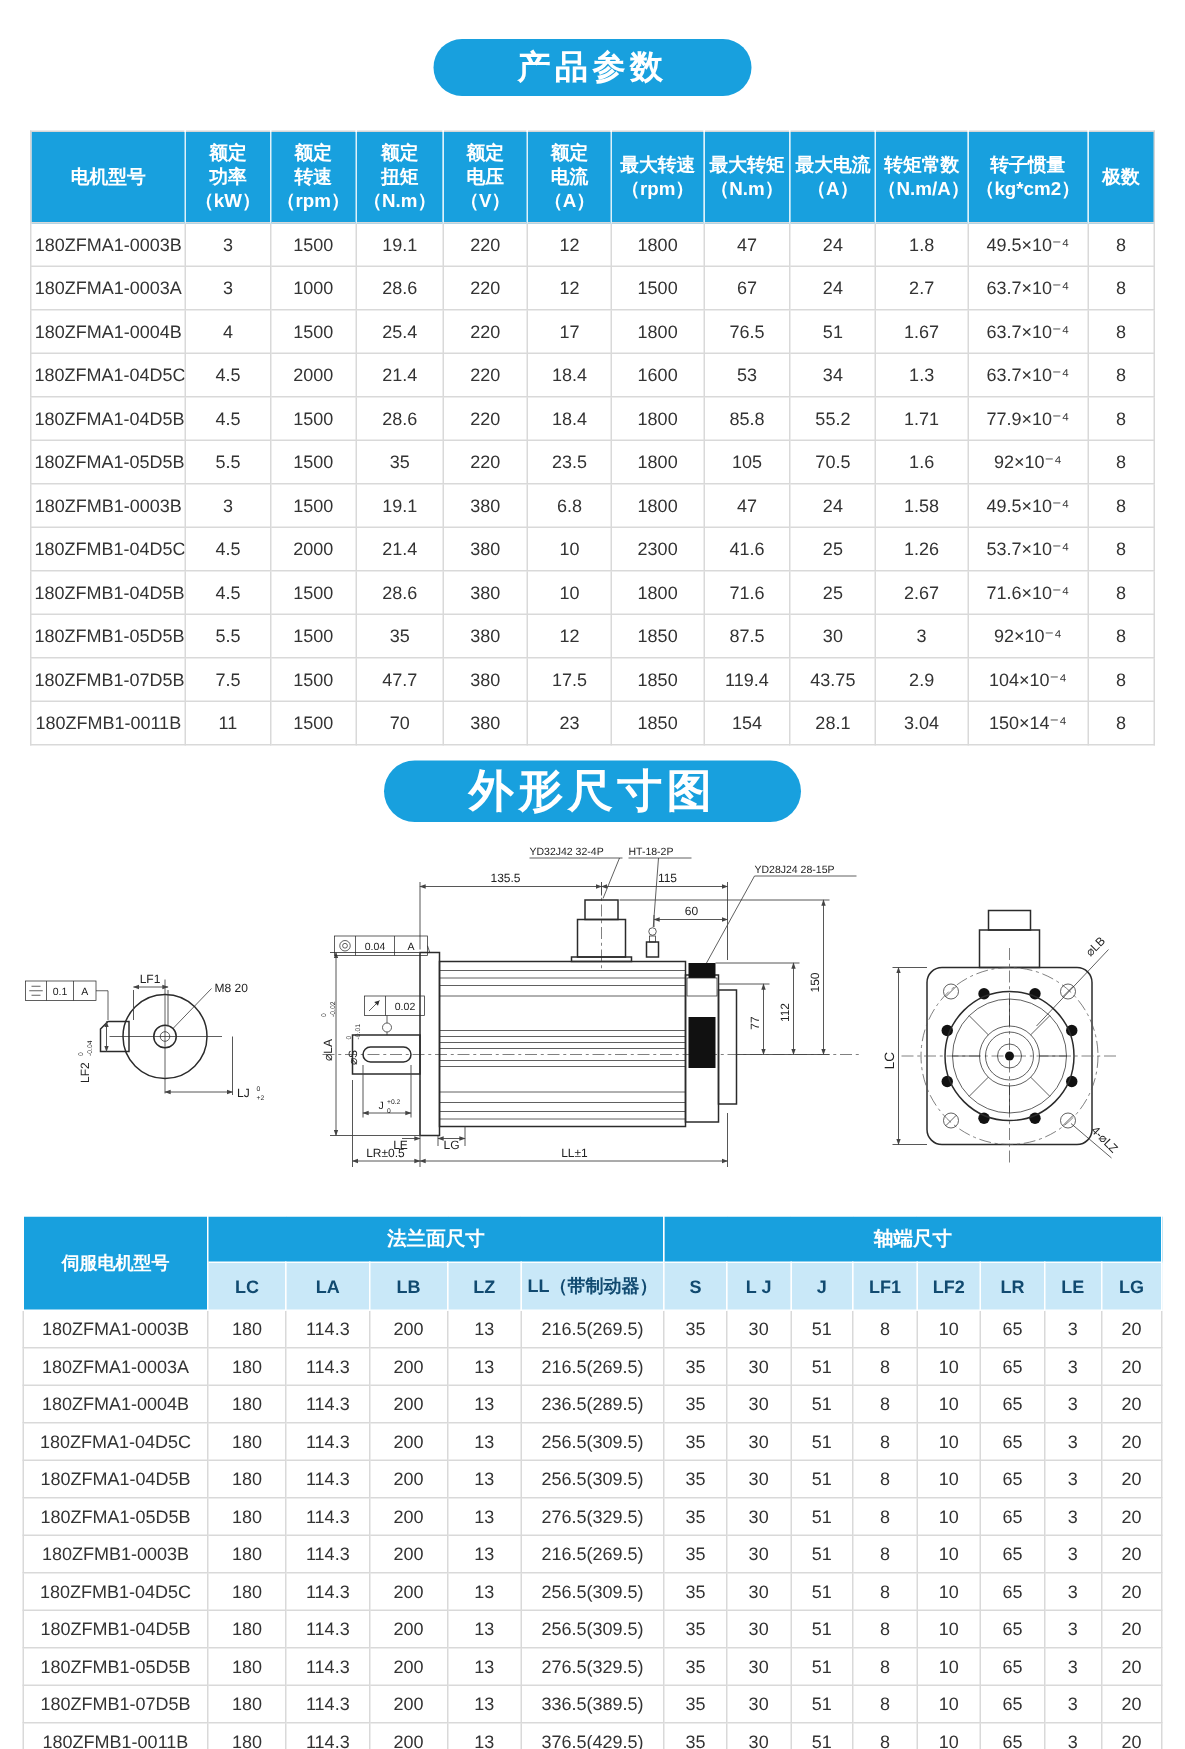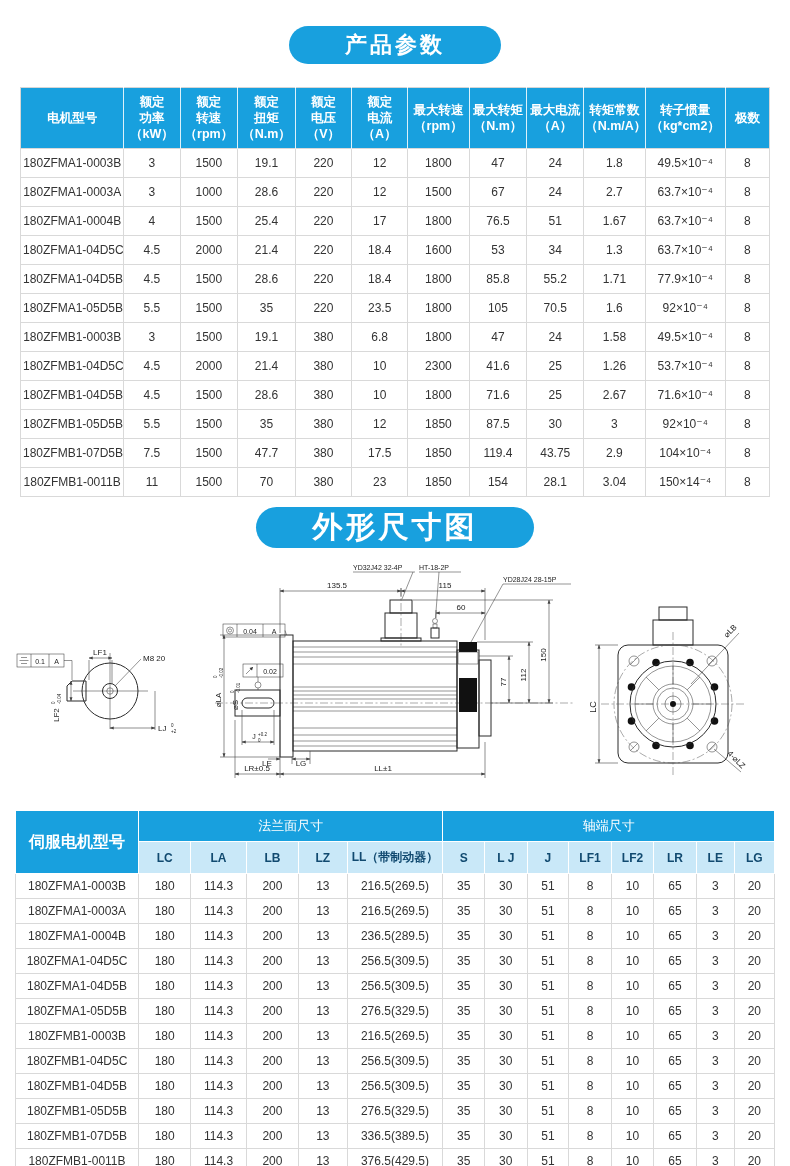--- a/index.html
+++ b/index.html
@@ -15,22 +15,22 @@
        line-height:1.28;padding:6px 1px;border-left:1px solid rgba(255,255,255,.85);vertical-align:middle;}
   .t1 thead th:first-child{border-left:none;}
   td{border:1px solid #d9d9d9;font-size:12px;color:#333;text-align:center;height:28px;padding:0 2px;
      white-space:nowrap;overflow:hidden;}
   
   .drawing{margin:8px 15px 0 15px;height:240px;}
   .drawing svg{display:block;}
   
   .t2{width:760px;margin:10px 15px 28px 15px;border:1px solid #d6d6d6;}
   .t2 thead th{border:1px solid #fff;}
-  .t2 .model-th{background:var(--accent,#18a0de);color:#fff;font-size:16px;font-weight:bold;}
-  .t2 .group-th{background:var(--accent,#18a0de);color:#fff;font-size:13px;font-weight:normal;height:28px;}
+  .t2 .model-th{background:var(--accent,#18a0de);color:#fff;font-size:12px;font-weight:bold;}
+  .t2 .group-th{background:var(--accent,#18a0de);color:#fff;font-size:13px;font-weight:bold;height:28px;}
   .t2 .sub th{background:var(--accent-light,#c9e8f8);color:#114a70;font-size:12px;font-weight:bold;height:29px;}
   .t2 td{height:24px;}
   .dim{font-size:8px;fill:#222;}
   .dim7{font-size:7px;fill:#222;}
   .tiny{font-size:4.5px;fill:#222;}
   .ol{stroke:#2b2b2b;fill:none;stroke-width:1;}
   .thin{stroke:#2b2b2b;fill:none;stroke-width:.5;}
   .dimln{stroke:#444;fill:none;stroke-width:.6;}
   .cl{stroke:#555;fill:none;stroke-width:.5;stroke-dasharray:8 2.5 2 2.5;}
 </style>

